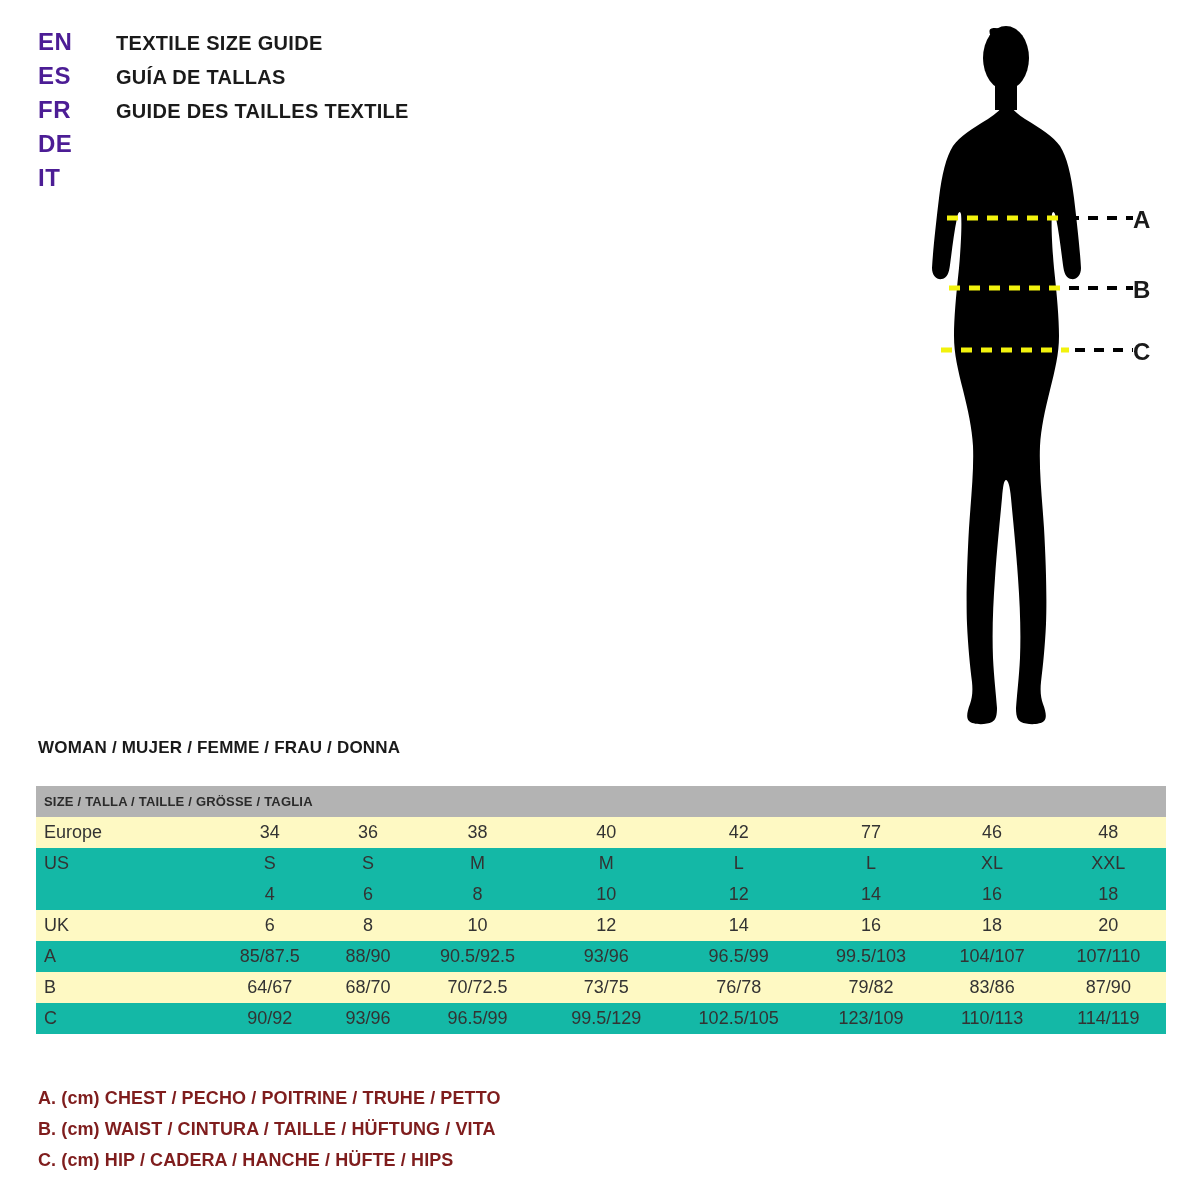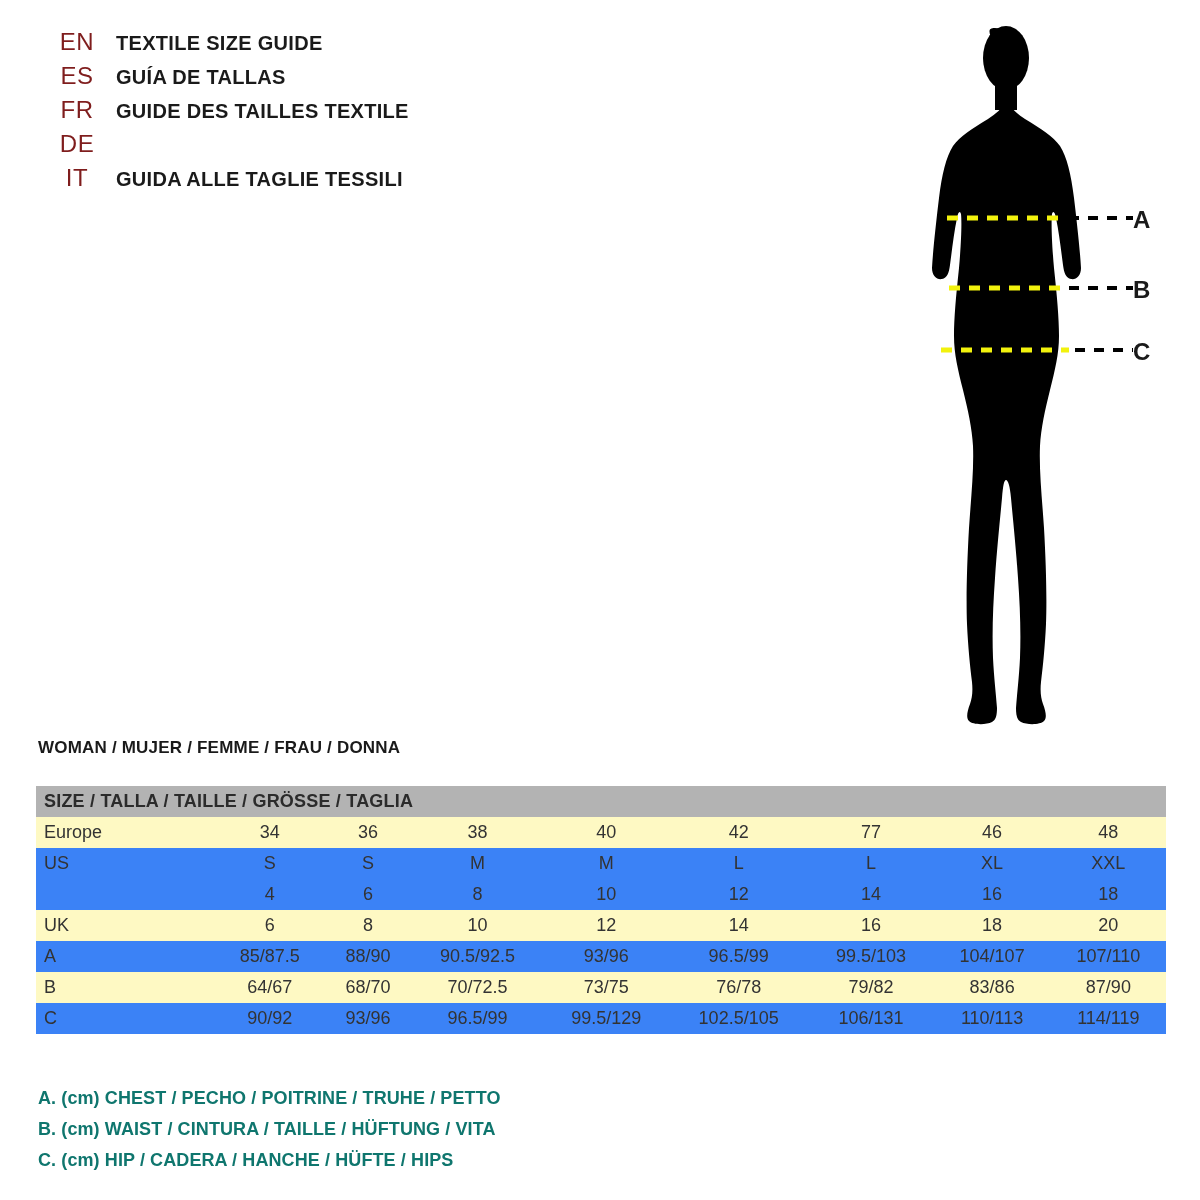--- a/index.html
+++ b/index.html
@@ -24,24 +24,23 @@
     width: 640px;
   }
   .title-row {
     display: flex;
     align-items: baseline;
     height: 34px;
   }
   .title-lang {
     width: 78px;
     font-size: 24px;
-    font-weight: normal;
+    font-weight: bold;
     letter-spacing: 0.5px;
-    color: #7f1d1d;
-    text-align: center;
+    color: #4c1d95;
   }
   .title-text {
     font-size: 20px;
     font-weight: bold;
     letter-spacing: 0.3px;
     color: #1a1a1a;
     white-space: nowrap;
   }
 
   
@@ -98,37 +97,37 @@
   table.size-table th.rowlabel {
     text-align: left;
     padding-left: 8px;
     width: 165px;
   }
   tr.head-row th {
     background: #b3b3b3;
     color: #2b2b2b;
     font-weight: bold;
     text-align: left;
-    font-size: 18px;
+    font-size: 13px;
     letter-spacing: 0.2px;
   }
-  tr.shade td { background: #3b82f6; }
+  tr.shade td { background: #14b8a6; }
   tr.plain td { background: #fef9c3; }
 
   
   .footnotes {
     position: absolute;
     left: 38px;
     top: 1088px;
     width: 800px;
   }
   .footnote {
     font-size: 18px;
     font-weight: bold;
-    color: #0f766e;
+    color: #7f1d1d;
     height: 31px;
     letter-spacing: 0.1px;
     white-space: nowrap;
   }
 </style>
 </head>
 <body>
 
 <div class="titles">
   <div class="title-row">
@@ -141,21 +140,20 @@
   </div>
   <div class="title-row">
     <span class="title-lang">FR</span>
     <span class="title-text">GUIDE DES TAILLES TEXTILE</span>
   </div>
   <div class="title-row">
     <span class="title-lang">DE</span>
   </div>
   <div class="title-row">
     <span class="title-lang">IT</span>
-    <span class="title-text">GUIDA ALLE TAGLIE TESSILI</span>
   </div>
 </div>
 
 <div class="figure-wrap">
   <svg width="340" height="720" viewBox="0 0 340 720">
 
     <path fill="#000000" d="
       M150,10
       C163,10 172,22 172,40
       C172,54 168,66 162,72
@@ -301,21 +299,21 @@
     <td>83/86</td>
     <td>87/90</td>
   </tr>
   <tr class="shade">
     <td class="rowlabel">C</td>
     <td>90/92</td>
     <td>93/96</td>
     <td>96.5/99</td>
     <td>99.5/129</td>
     <td>102.5/105</td>
-    <td>106/131</td>
+    <td>123/109</td>
     <td>110/113</td>
     <td>114/119</td>
   </tr>
 </tbody>
   </table>
 
 <div class="footnotes">
   <div class="footnote">A. (cm) CHEST / PECHO / POITRINE / TRUHE / PETTO</div>
   <div class="footnote">B. (cm) WAIST / CINTURA / TAILLE / HÜFTUNG / VITA</div>
   <div class="footnote">C. (cm) HIP / CADERA / HANCHE / HÜFTE / HIPS</div>

